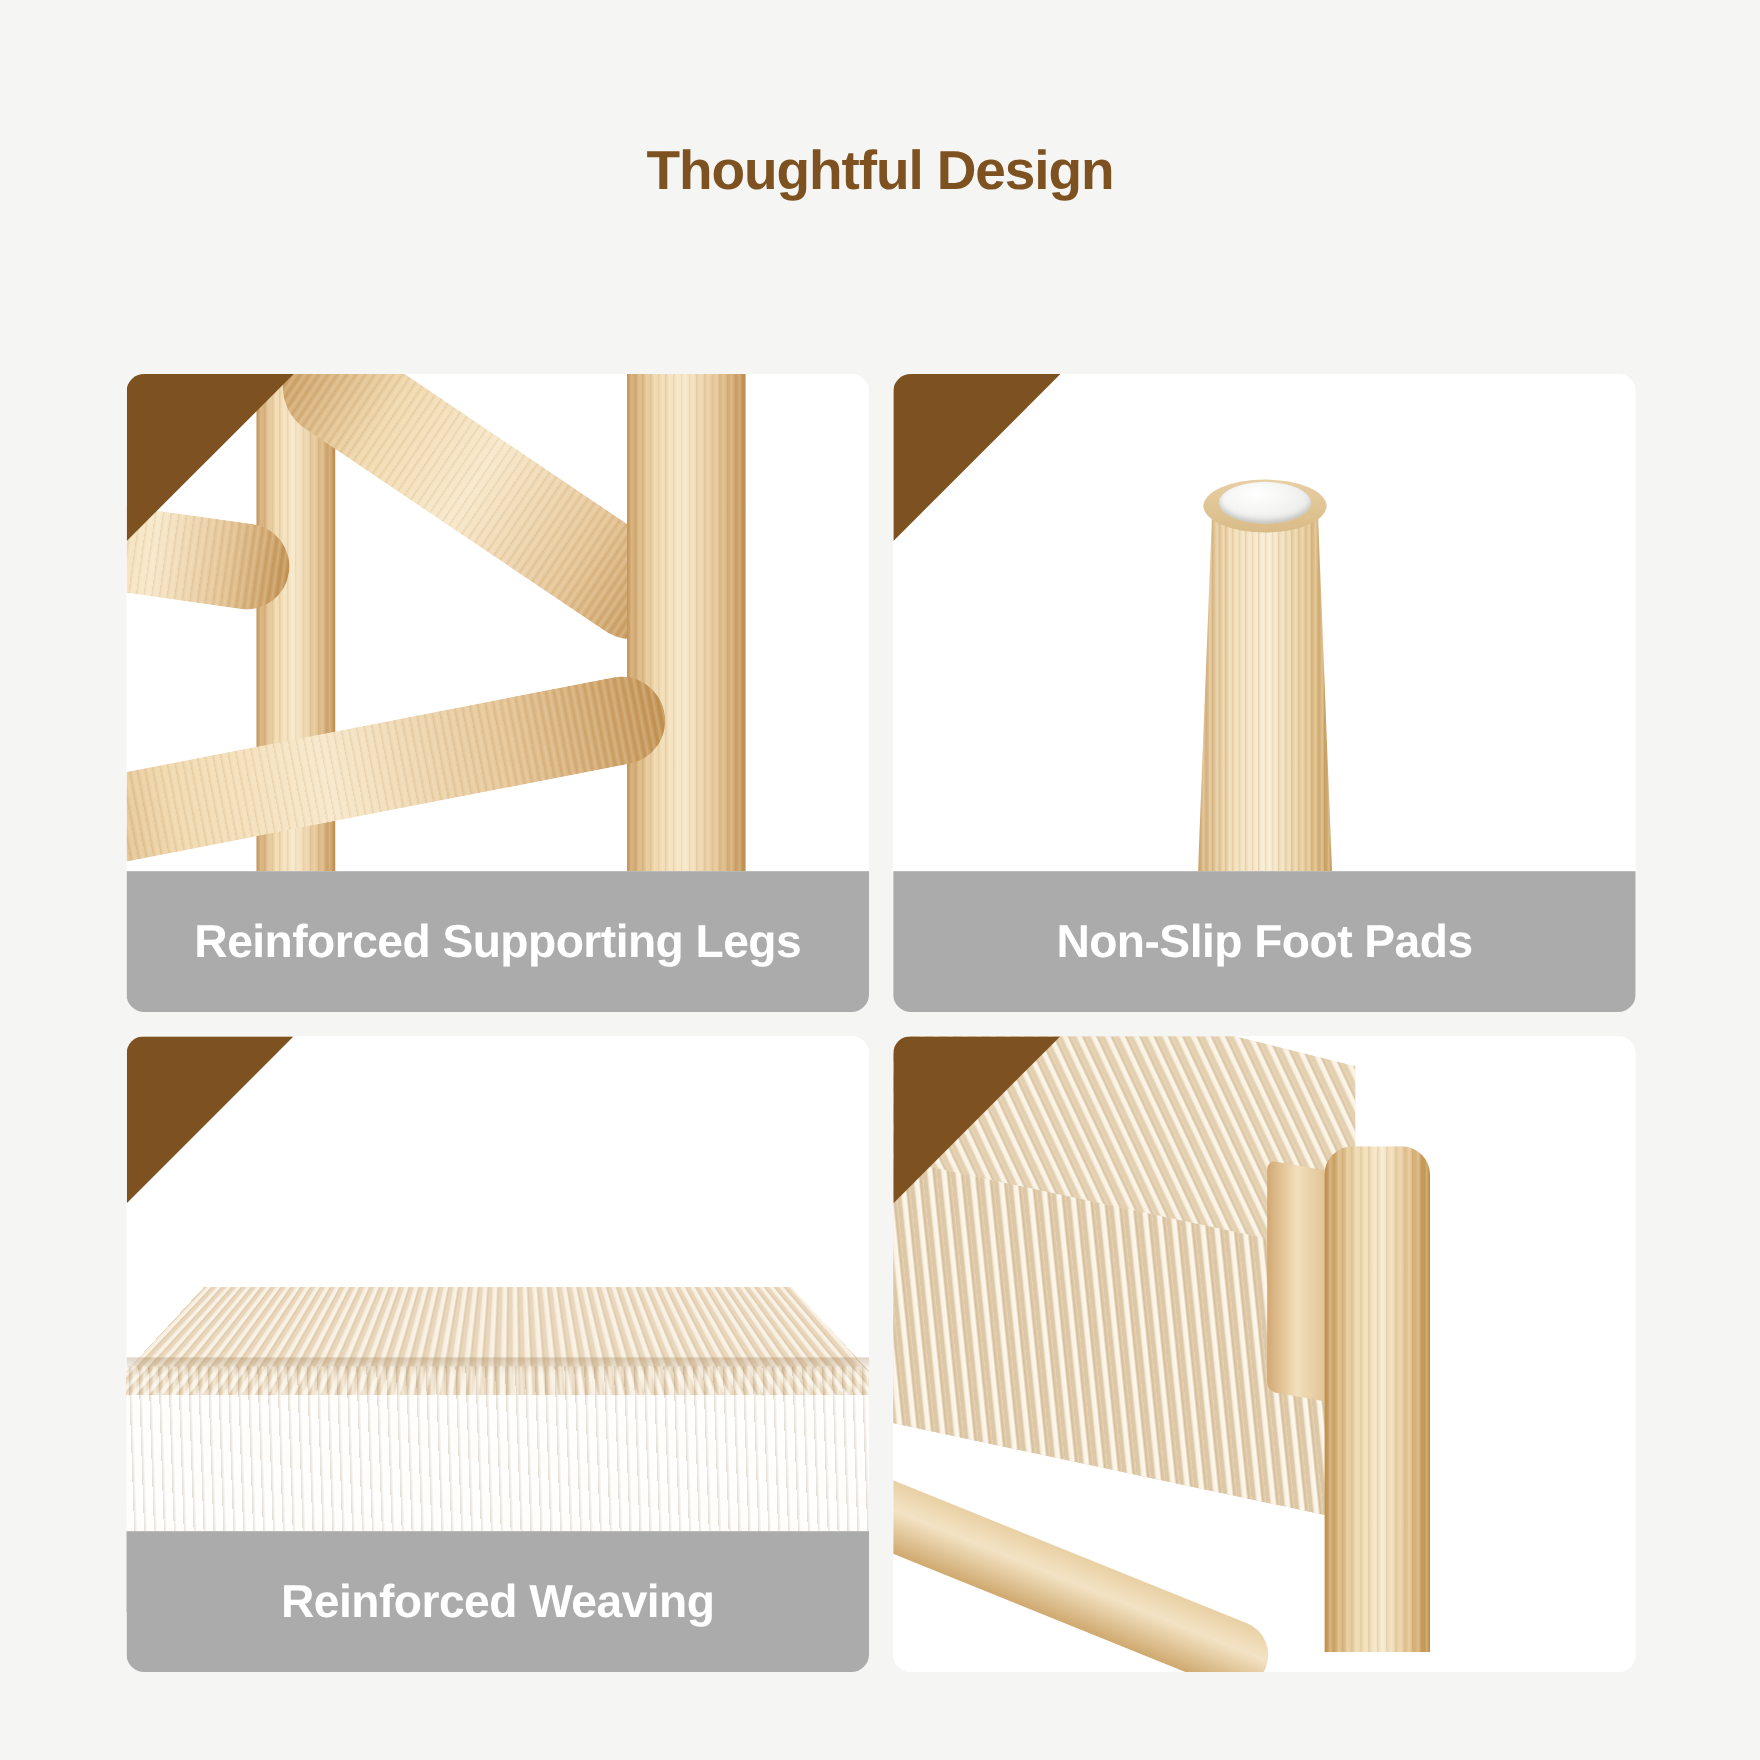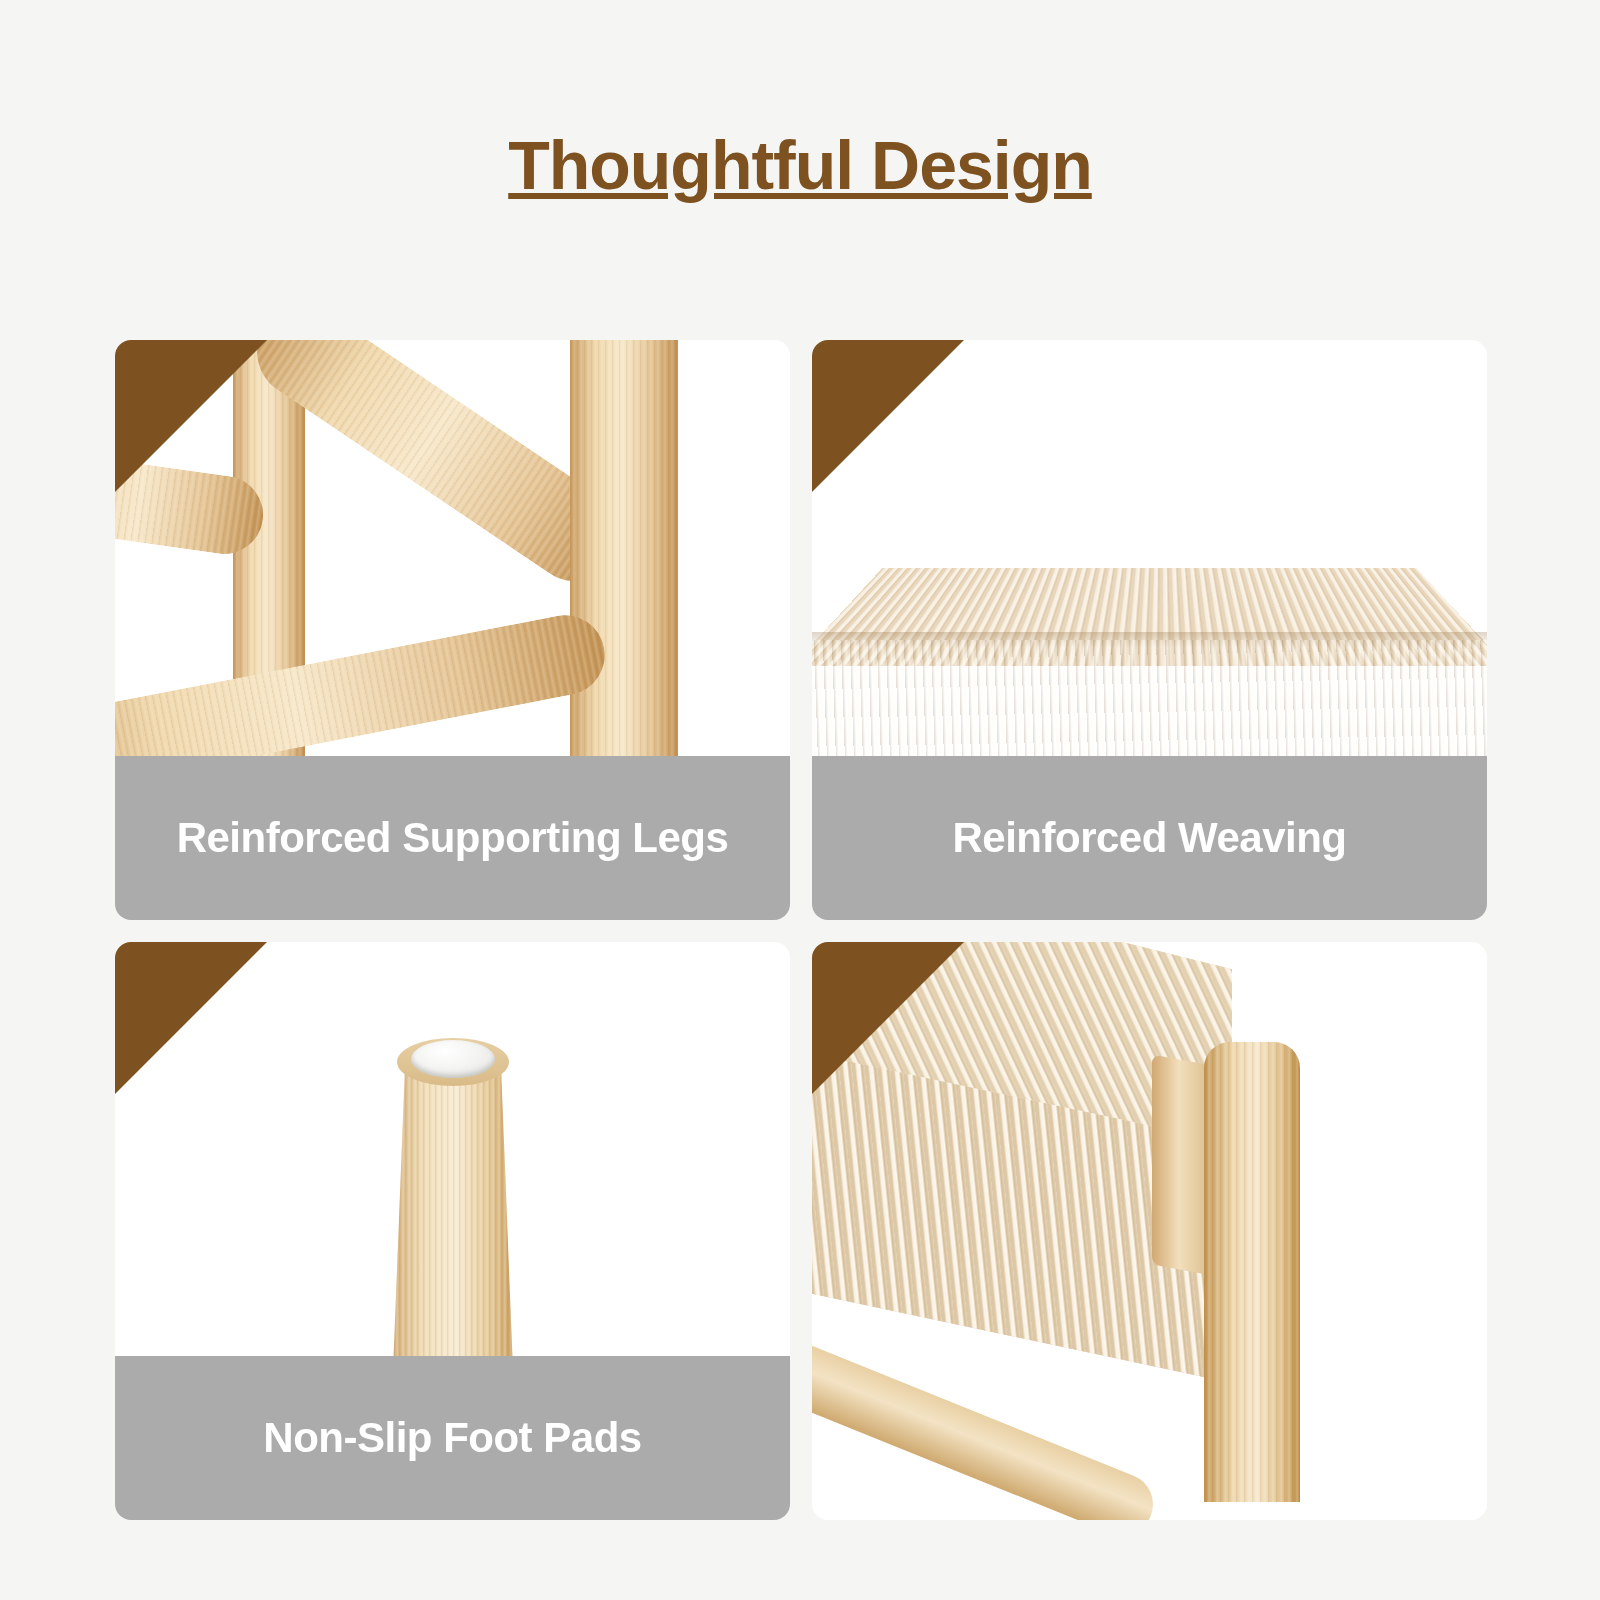--- a/index.html
+++ b/index.html
@@ -22,26 +22,25 @@
     background: #f5f5f4;
   }
 
   
   .page-title {
     position: absolute;
     top: 128px;
     left: 0;
     width: 1600px;
     text-align: center;
-    font-size: 68px;
+    font-size: 50px;
     font-weight: bold;
     letter-spacing: -1px;
     color: #7d5220;
     line-height: 1.1;
-    text-decoration: underline;
   }
 
   
   .card-grid {
     position: absolute;
     top: 340px;
     left: 115px;
     width: 1372px;
     height: 1180px;
     display: grid;
@@ -85,21 +84,21 @@
     left: 23px;
     font-size: 54px;
     font-weight: bold;
     color: #ffffff;
     line-height: 1;
   }
 
   
   .label-band {
     position: relative;
-    height: 164px;
+    height: 128px;
     background: #ababab;
     display: flex;
     align-items: center;
     justify-content: center;
     z-index: 5;
   }
   .label-text {
     color: #ffffff;
     font-size: 42px;
     font-weight: bold;
@@ -340,41 +339,41 @@
         <div class="badge"></div>
         <div class="badge-num">1</div>
       </div>
       <div class="label-band">
         <span class="label-text">Reinforced Supporting Legs</span>
       </div>
     </div>
 
     <div class="card">
       <div class="photo">
+        <div class="c3-leg"></div>
+        <div class="c3-cap"></div>
+        <div class="c3-pad"></div>
+        <div class="badge"></div>
+        <div class="badge-num">3</div>
+      </div>
+      <div class="label-band">
+        <span class="label-text">Non-Slip Foot Pads</span>
+      </div>
+    </div>
+
+    <div class="card">
+      <div class="photo">
         <div class="weave-top"></div>
         <div class="weave-shadow"></div>
         <div class="weave-front"></div>
         <div class="badge"></div>
         <div class="badge-num">2</div>
       </div>
       <div class="label-band">
         <span class="label-text">Reinforced Weaving</span>
-      </div>
-    </div>
-
-    <div class="card">
-      <div class="photo">
-        <div class="c3-leg"></div>
-        <div class="c3-cap"></div>
-        <div class="c3-pad"></div>
-        <div class="badge"></div>
-        <div class="badge-num">3</div>
-      </div>
-      <div class="label-band">
-        <span class="label-text">Non-Slip Foot Pads</span>
       </div>
     </div>
 
     <div class="card">
       <div class="photo">
         <div class="c4-seat-top"></div>
         <div class="c4-seat-front"></div>
         <div class="c4-rail"></div>
         <div class="c4-postleft"></div>
         <div class="c4-stretcher"></div>

